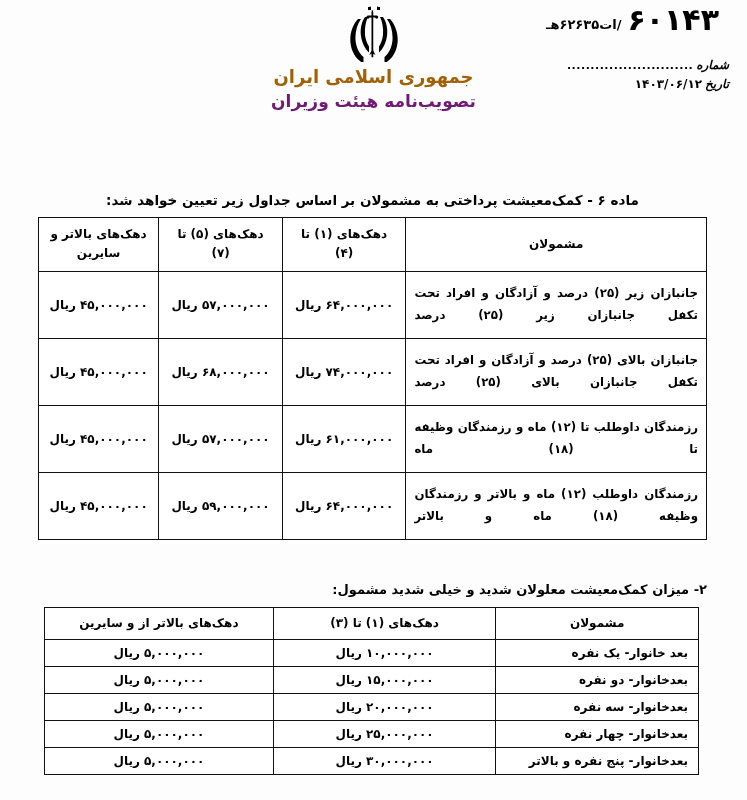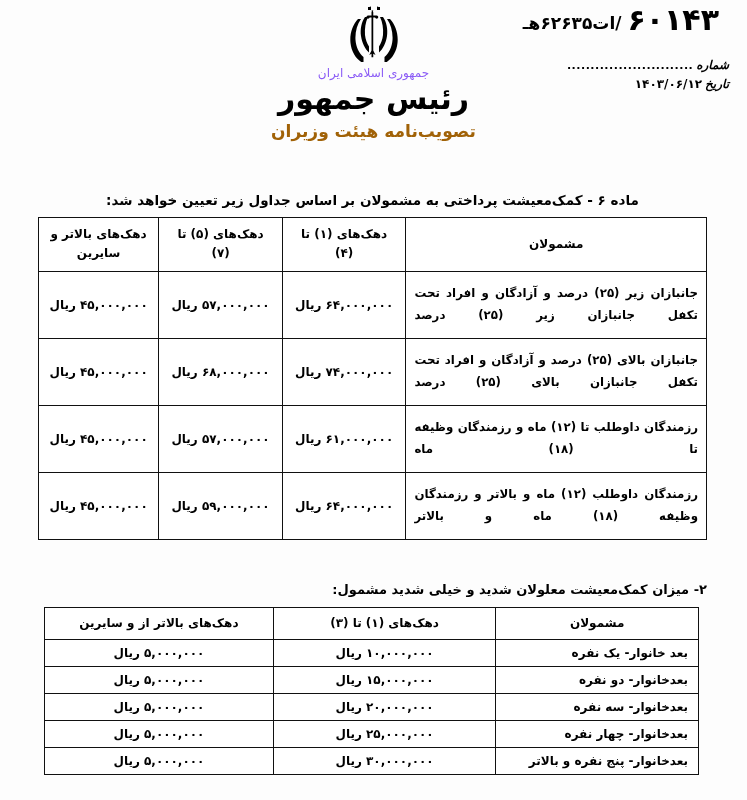--- a/index.html
+++ b/index.html
@@ -43,21 +43,21 @@
     padding-right: 28px;
     font-family: "DejaVu Sans", sans-serif;
   }
   .reg-number .big-num {
     font-size: 30px;
     font-weight: 700;
     letter-spacing: 1px;
     color: #000;
   }
   .reg-number .sub-num {
-    font-size: 17px;
+    font-size: 13px;
     font-weight: 700;
     color: #000;
     transform: translateY(-1px);
   }
 
   .stamp-block {
     position: absolute;
     top: 58px;
     right: 18px;
     width: 170px;
@@ -99,38 +99,38 @@
     display: flex;
     flex-direction: column;
     align-items: center;
   }
   .emblem {
     width: 60px;
     height: 56px;
   }
   .gov-line {
     margin-top: 4px;
-    font-size: 12px;
-    font-weight: 400;
+    font-size: 18px;
+    font-weight: 700;
     letter-spacing: 0px;
-    color: #8b5cf6;
+    color: #a16207;
   }
   .pres-line {
     margin-top: 2px;
     font-size: 30px;
     font-weight: 700;
     color: #000;
     letter-spacing: 1px;
     line-height: 1.15;
   }
   .cabinet-line {
     margin-top: 4px;
     font-size: 17px;
     font-weight: 600;
-    color: #a16207;
+    color: #701a75;
     letter-spacing: 0px;
   }
 
   
   .content {
     padding: 0 40px 0 38px;
     direction: rtl;
   }
 
   .article-line {
@@ -249,21 +249,20 @@
             <path d="M28 26 c-11 12 -17 30 -15 48 2 19 12 33 26 41 l0 -13 c-9 -8 -15 -20 -16 -34 -1 -16 3 -31 11 -42 z"></path>
 
             <path d="M92 26 c11 12 17 30 15 48 -2 19 -12 33 -26 41 l0 -13 c9 -8 15 -20 16 -34 1 -16 -3 -31 -11 -42 z"></path>
 
             <path d="M49 7 c0 -4 2 -6 5 -6 l0 7 z M71 7 c0 -4 -2 -6 -5 -6 l0 7 z"></path>
             <path d="M48 2 l6 0 0 6 -6 0 z M66 2 l6 0 0 6 -6 0 z"></path>
           </g>
         </svg>
       </span>
       <div class="gov-line">جمهوری اسلامی ایران</div>
-      <div class="pres-line">رئیس جمهور</div>
       <div class="cabinet-line">تصویب‌نامه هیئت وزیران</div>
     </div>
   </div>
 
   <div class="content">
 
     <p class="article-line">ماده ۶ - کمک‌معیشت پرداختی به مشمولان بر اساس جداول زیر تعیین خواهد شد:</p>
 
 
     <table class="doc-table" id="table-one">

